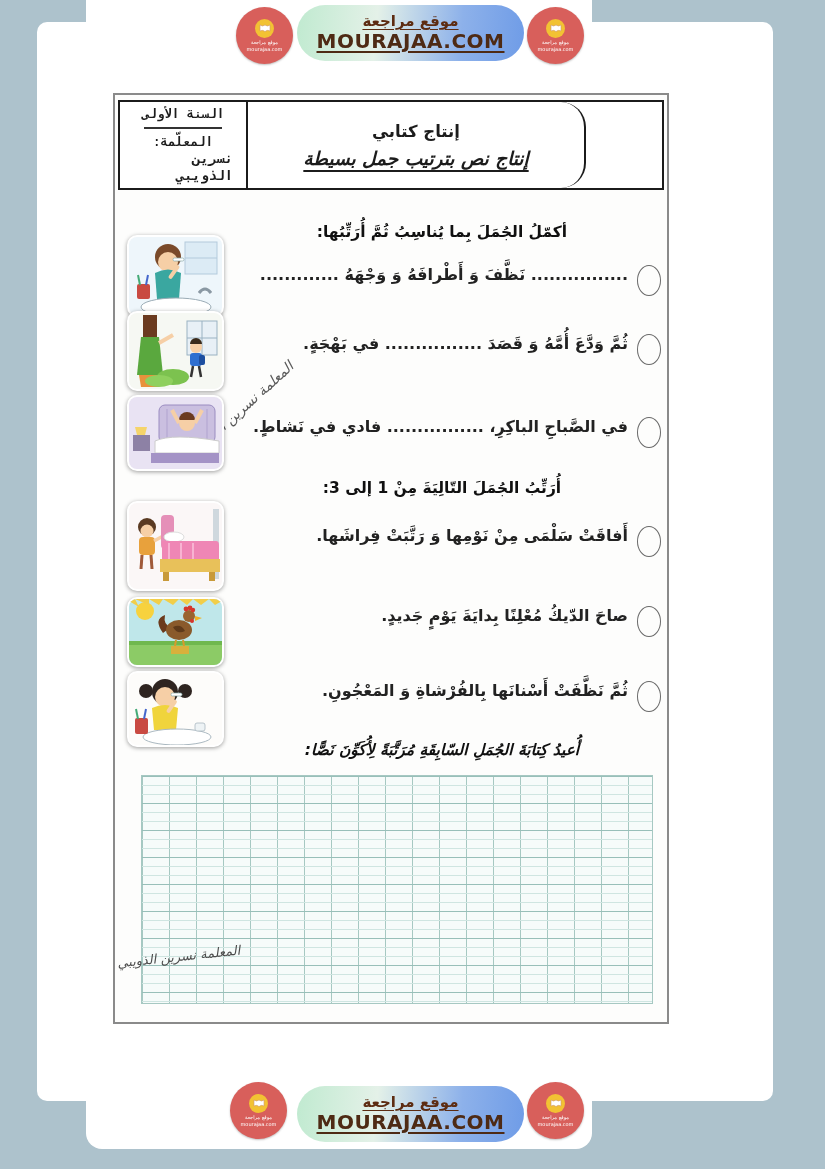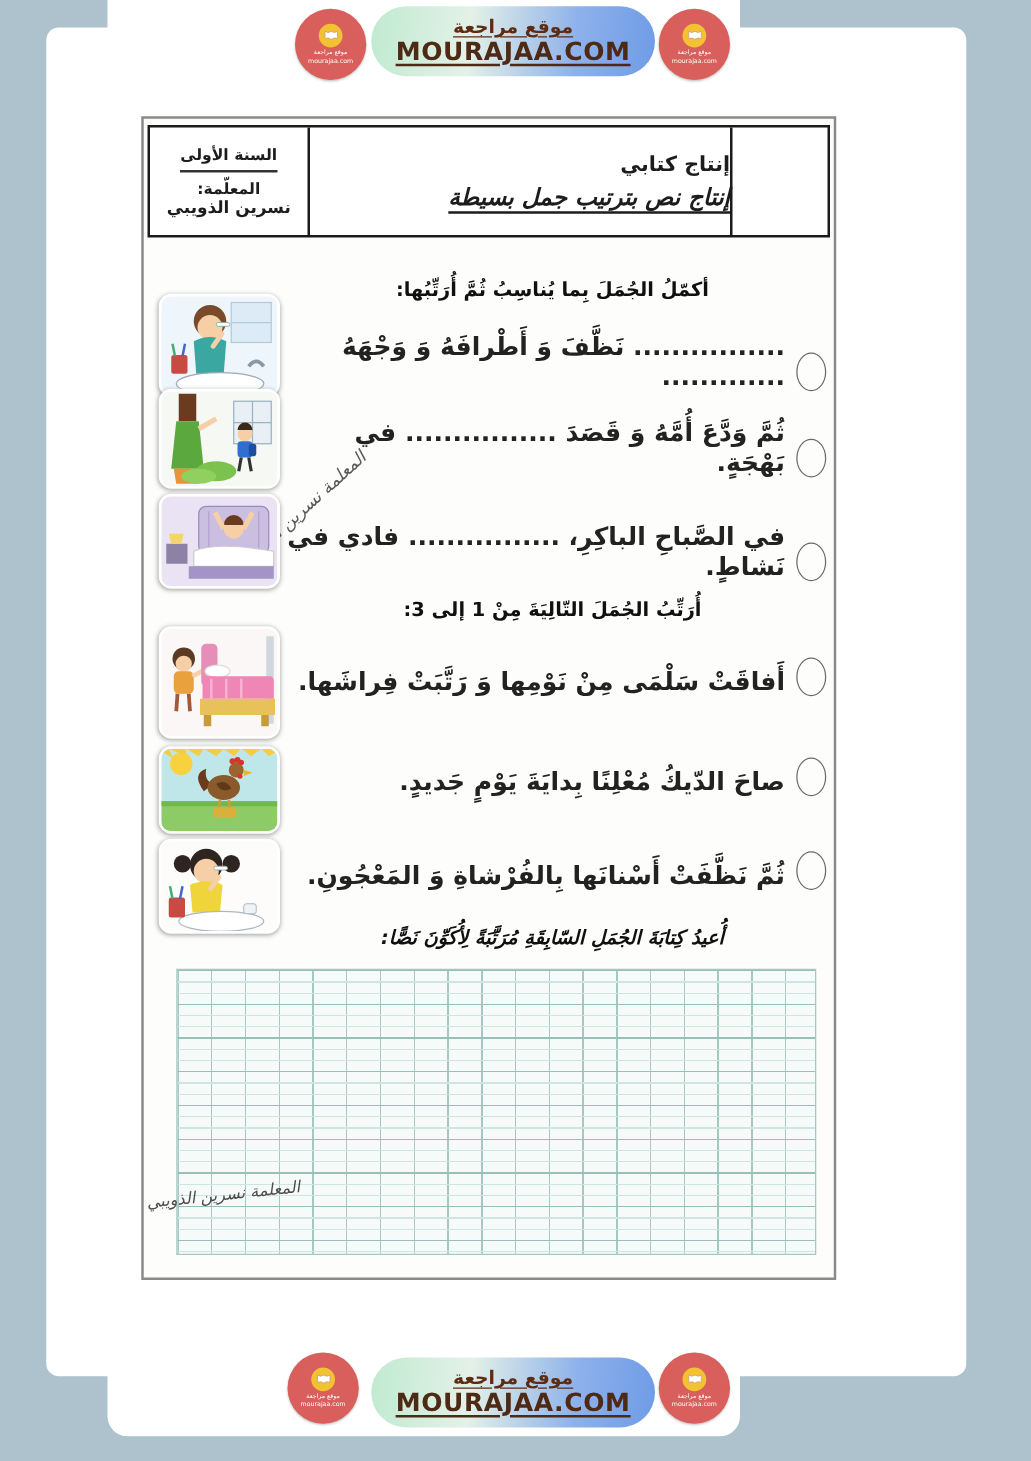--- a/index.html
+++ b/index.html
@@ -33,36 +33,36 @@
   .logo-line{font-size:5px;color:#ffffff;white-space:nowrap;}
   #logo-tl{left:236px;top:7px;} #logo-tr{left:527px;top:7px;}
   #logo-bl{left:230px;top:1082px;} #logo-br{left:527px;top:1082px;}
 
   
   .sheet{
     position:absolute;left:113px;top:93px;width:556px;height:931px;
     background:#fdfdfc;border:2px solid #8a8a8a;box-sizing:border-box;color:#1c1c1c;
   }
   .hdr{position:absolute;left:3px;right:3px;top:5px;height:90px;border:2px solid #1b1b1b;display:flex;box-sizing:border-box;background:#fff;}
-  .hdr-left{width:128px;border-right:2px solid #1b1b1b;display:flex;flex-direction:column;align-items:center;justify-content:center;padding:13px;box-sizing:border-box;}
-  .hdr-main{flex:1;border-right:2px solid #1b1b1b;display:flex;flex-direction:column;justify-content:center;gap:7px;}
+  .hdr-left{width:128px;border-right:2px solid #1b1b1b;display:flex;flex-direction:column;align-items:center;justify-content:center;padding:13px;box-sizing:border-box;font-family:Liberation Mono, monospace;}
+  .hdr-main{flex:1;border-right:2px solid #1b1b1b;display:flex;flex-direction:column;align-items:center;justify-content:center;gap:7px;border-radius:25px;}
   .hdr-right{width:76px;}
   .hdr-grade{font-size:12.5px;font-weight:bold;}
   .hdr-rule{width:78%;border-top:2px solid #333;margin:5px 0;}
   .hdr-teacher-label{font-size:12.5px;font-weight:bold;}
   .hdr-teacher-name{font-size:13.5px;font-weight:bold;}
   .hdr-subject{font-size:16.5px;font-weight:bold;}
   .hdr-title{font-size:18.5px;font-weight:bold;text-decoration:underline;text-underline-offset:5px;text-decoration-thickness:2px;font-style:italic;}
 
   .instr{position:absolute;right:8px;left:110px;direction:rtl;text-align:center;font-size:15.5px;font-weight:800;color:#101010;}
   #instr-1{top:128px;} #instr-2{top:384px;} #instr-3{top:646px;font-style:italic;}
 
   .line{
-    position:absolute;right:6px;left:112px;direction:rtl;display:flex;align-items:flex-end;gap:9px;
-    font-size:20px;font-weight:700;color:#222;text-align:right;
+    position:absolute;right:6px;left:112px;direction:rtl;display:flex;align-items:flex-start;gap:9px;
+    font-size:16px;font-weight:700;color:#222;text-align:right;
   }
   #row-1{top:170px;} #row-2{top:239px;} #row-3{top:322px;}
   #row-4{top:431px;} #row-5{top:511px;} #row-6{top:586px;}
   .cc{flex:0 0 auto;width:24px;height:31px;border:1.6px solid #6a6a6a;border-radius:50%;background:transparent;box-sizing:border-box;}
   .line-text{flex:1;}
 
   
   .wgrid{
     position:absolute;left:26px;top:680px;width:512px;height:229px;
     background-color:#f6fbfa;

